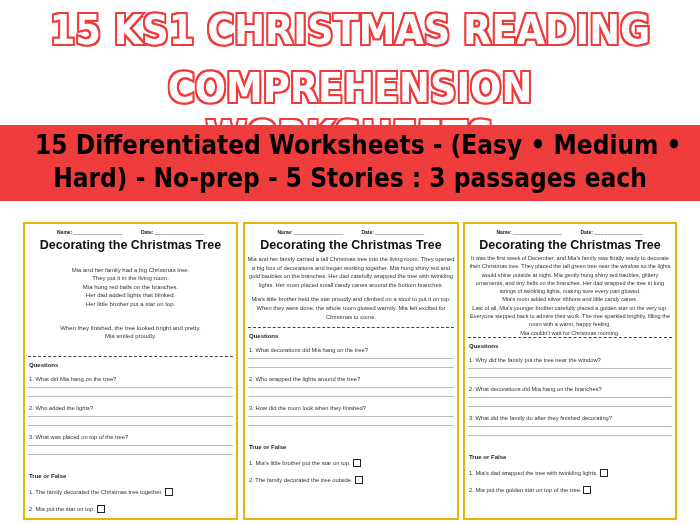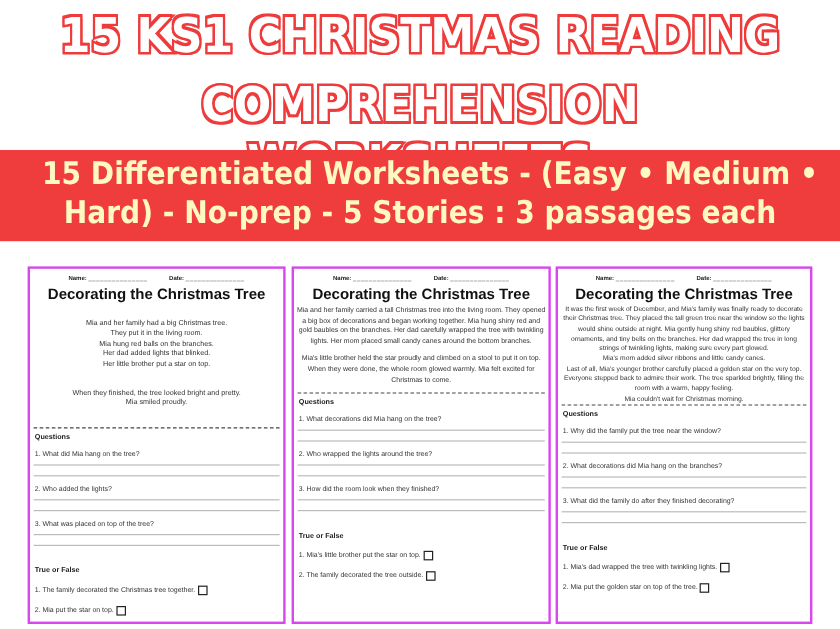--- a/index.html
+++ b/index.html
@@ -16,29 +16,29 @@
     paint-order: stroke fill;
     text-shadow: 0 0 1px #ef3b3b, 2px 2px 0 #ef3b3b, -2px 2px 0 #ef3b3b, 2px -2px 0 #ef3b3b, -2px -2px 0 #ef3b3b;
     font-size: 40px; line-height: 48px; text-transform: uppercase;
     transform: scaleX(0.92);
   }
   #title1 { top: 6px; }
   #title2 { top: 64px; }
   .banner {
     position: absolute; left: 0; top: 125px; width: 700px; height: 76px;
     background: #ef3d3d;
-    color: #fef9c3; text-align: center;
+    color: #000000; text-align: center;
     font-family: "DejaVu Sans", sans-serif; font-weight: bold;
     font-size: 26px; line-height: 33px;
   }
   .banner .line { display: block; white-space: nowrap; transform: scaleX(0.9); }
   .banner .line1 { margin-top: 4px; }
   .sheet {
     position: absolute; top: 222px; height: 298px;
-    border: 2px solid #d946ef; background: #fff; box-sizing: border-box;
+    border: 2px solid #eab308; background: #fff; box-sizing: border-box;
     overflow: hidden; color: #333;
   }
   #sheet1 { left: 23px; width: 215px; }
   #sheet2 { left: 243px; width: 216px; }
   #sheet3 { left: 463px; width: 214px; }
   .namedate {
     display: flex; justify-content: center; gap: 18px;
     font-size: 5px; margin-top: 5px; color: #222; font-weight: bold;
   }
   .namedate .blank { font-weight: normal; letter-spacing: 0.5px; }

